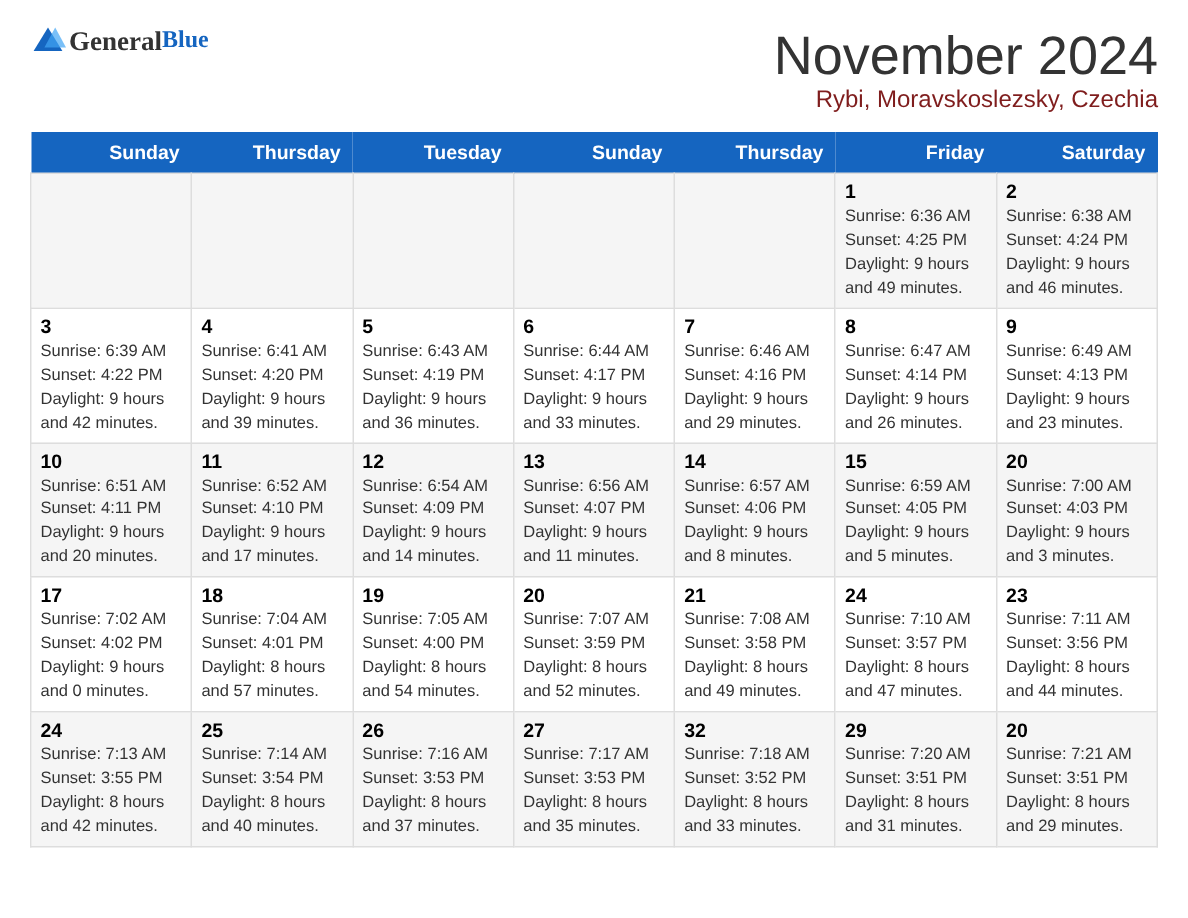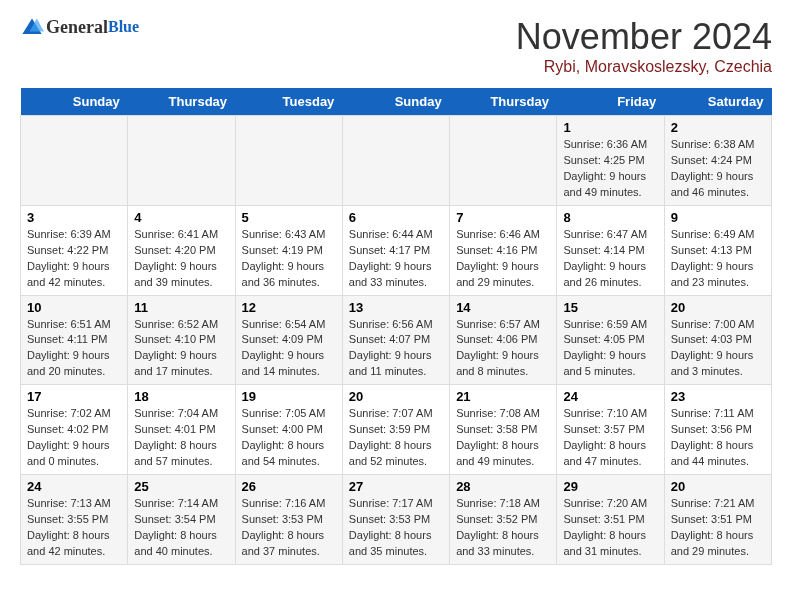--- a/index.html
+++ b/index.html
@@ -175,21 +175,21 @@
           </td>
           <td>
             <span class="day-num">26</span>
             <div class="day-info">Sunrise: 7:16 AM<br>Sunset: 3:53 PM<br>Daylight: 8 hours and 37 minutes.</div>
           </td>
           <td>
             <span class="day-num">27</span>
             <div class="day-info">Sunrise: 7:17 AM<br>Sunset: 3:53 PM<br>Daylight: 8 hours and 35 minutes.</div>
           </td>
           <td>
-            <span class="day-num">28</span>
+            <span class="day-num">32</span>
             <div class="day-info">Sunrise: 7:18 AM<br>Sunset: 3:52 PM<br>Daylight: 8 hours and 33 minutes.</div>
           </td>
           <td>
             <span class="day-num">29</span>
             <div class="day-info">Sunrise: 7:20 AM<br>Sunset: 3:51 PM<br>Daylight: 8 hours and 31 minutes.</div>
           </td>
           <td>
             <span class="day-num">20</span>
             <div class="day-info">Sunrise: 7:21 AM<br>Sunset: 3:51 PM<br>Daylight: 8 hours and 29 minutes.</div>
           </td>

